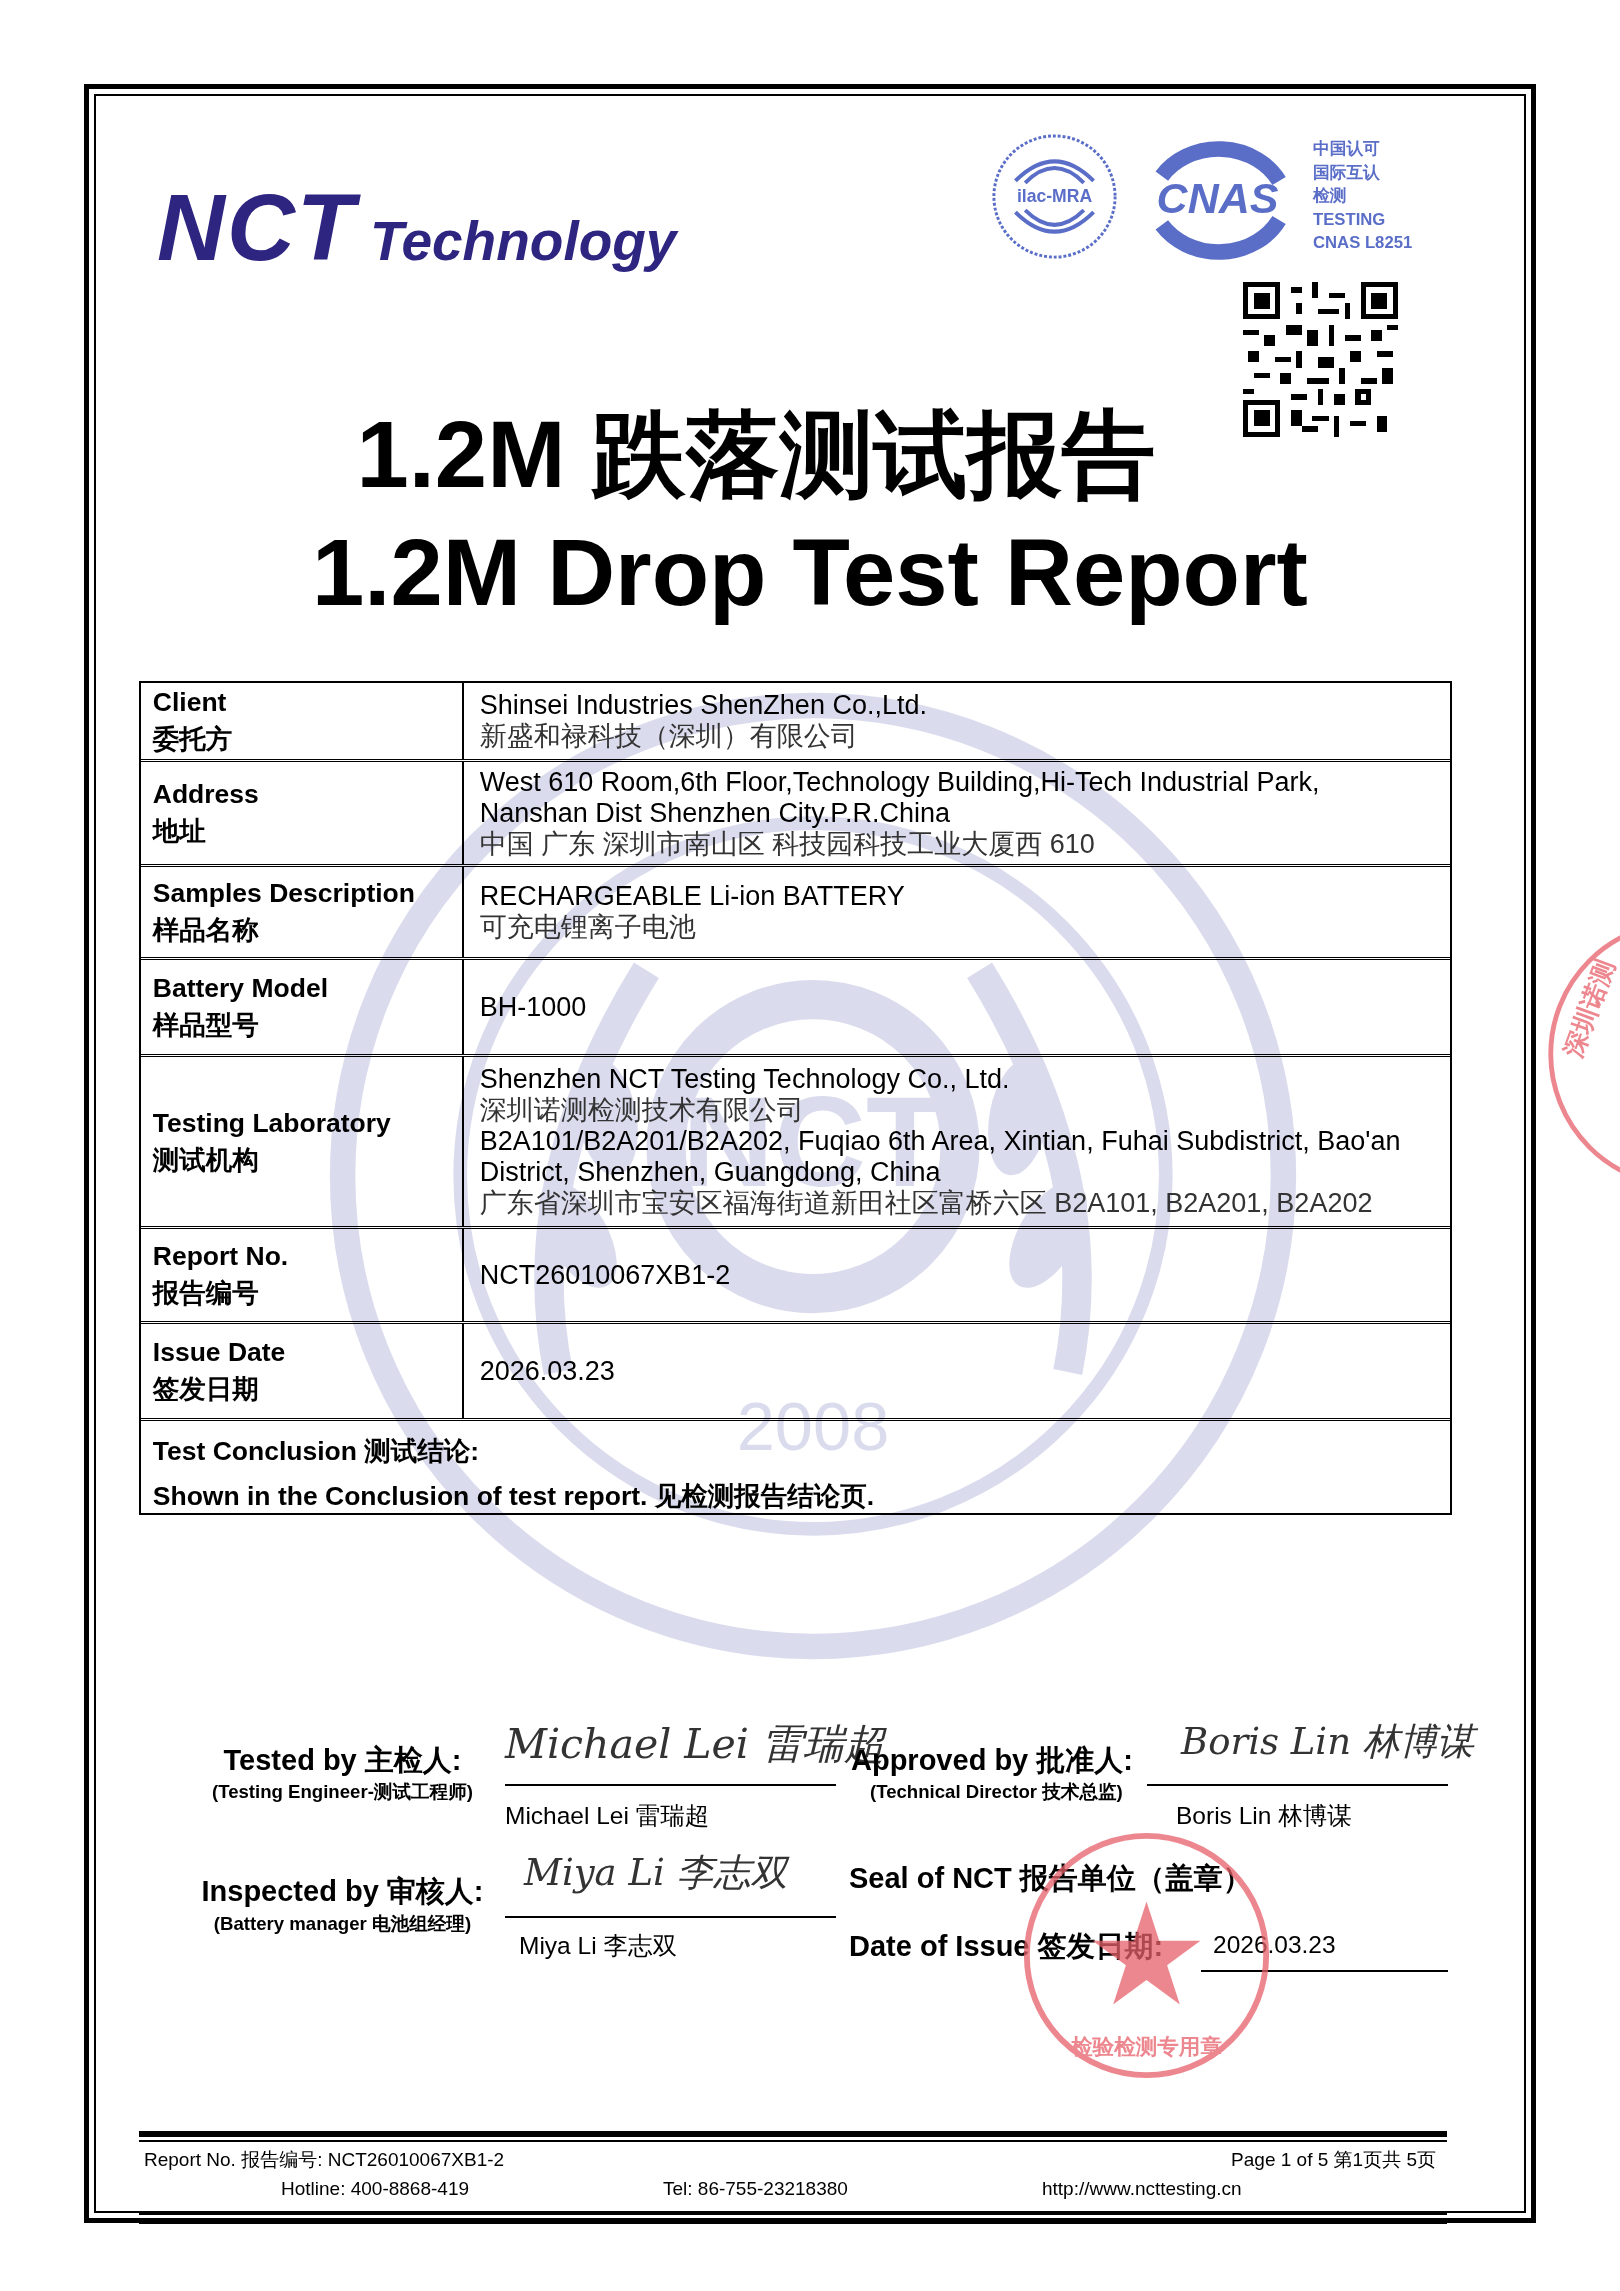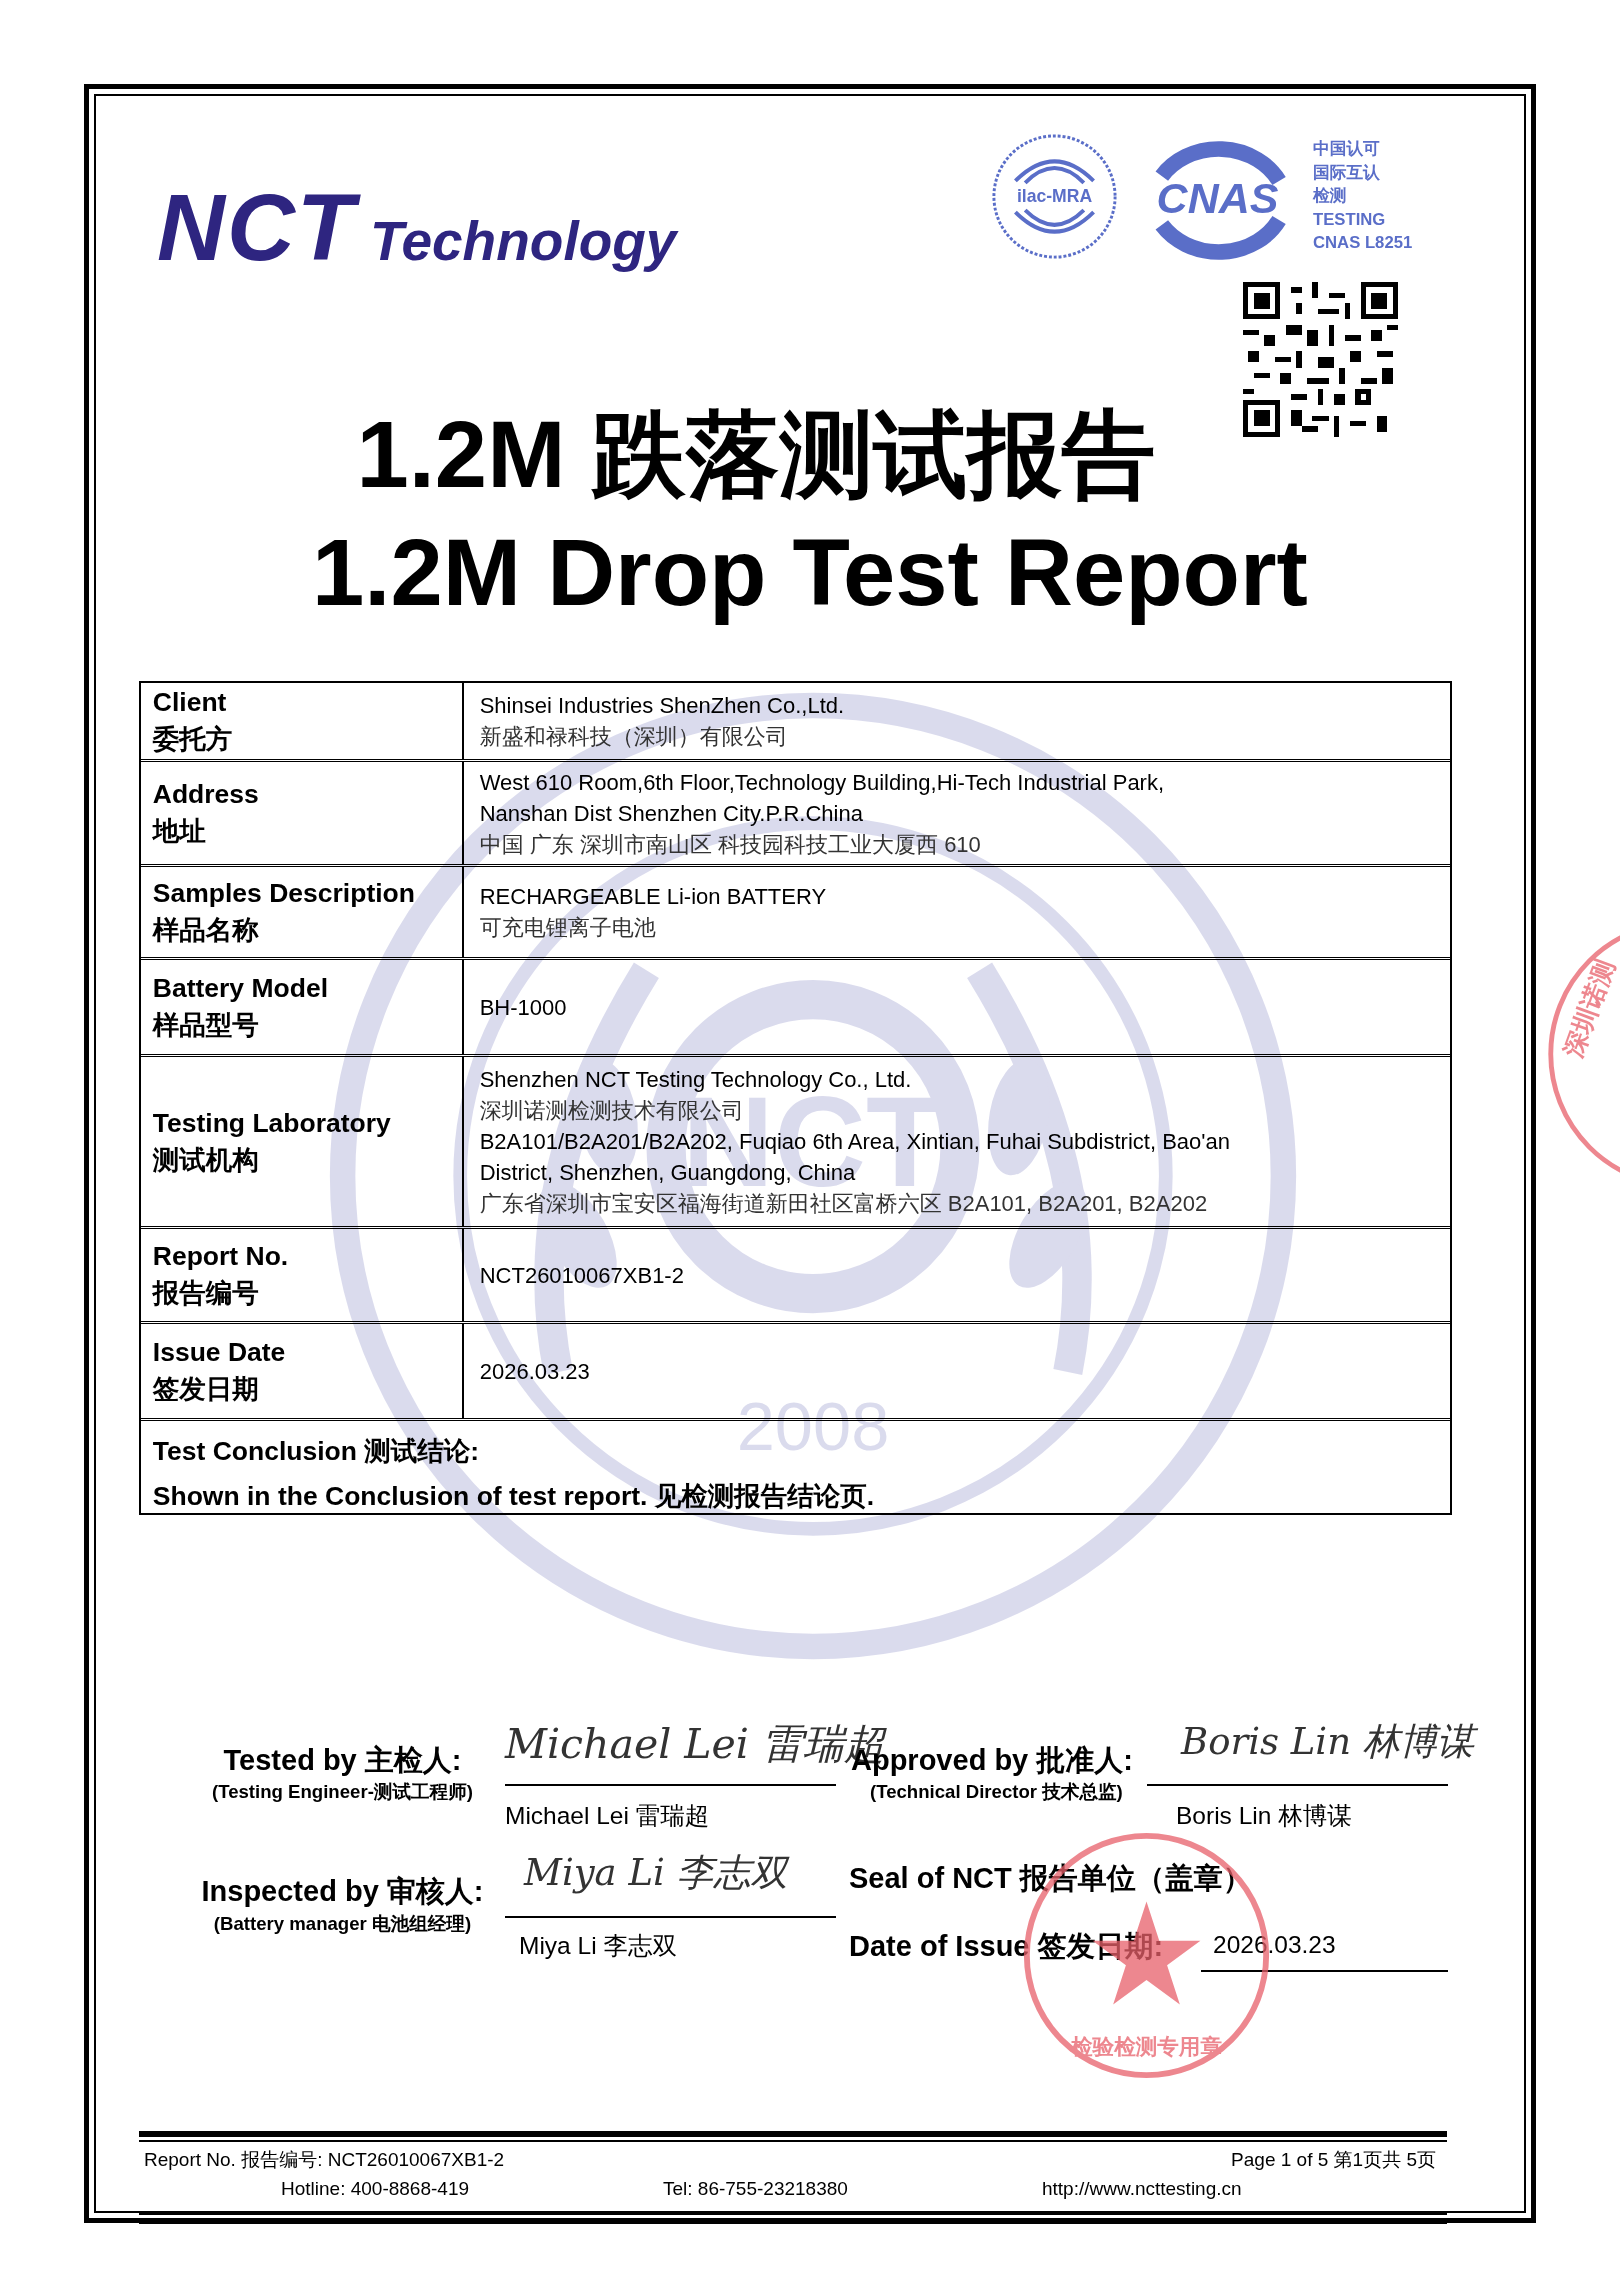--- a/index.html
+++ b/index.html
@@ -14,21 +14,21 @@
   .cnas{left:1142px;top:137px;width:152px;height:127px;}
   .cnas-text{left:1313px;top:137px;color:#5a6ec8;font-weight:bold;font-size:16.7px;line-height:23.5px;}
   .qr{left:1243px;top:282px;width:155px;height:155px;}
   .title-cn{left:0;width:1620px;top:392px;text-align:center;font-size:94px;font-weight:bold;padding-right:108px;box-sizing:border-box;}
   .title-en{left:0;width:1620px;top:519px;text-align:center;font-size:94px;font-weight:bold;}
   .watermark{left:323px;top:686px;width:980px;height:980px;opacity:0.32;}
   .info-table{left:139px;top:670px;width:1309px;border-collapse:separate;border-spacing:0;border:2.9px solid #000;margin-top:11px;}
   .row{display:flex;border-bottom:3.9px double #000;}
   .row:last-child{border-bottom:none;}
   .cell-label{width:323px;border-right:2px solid #000;padding:5.9px 11.8px;box-sizing:border-box;font-weight:bold;font-size:26.5px;line-height:37px;display:flex;flex-direction:column;justify-content:center;}
-  .cell-val{flex:1;padding:5.9px 15.7px;box-sizing:border-box;font-size:22px;line-height:31px;display:flex;flex-direction:column;justify-content:center;}
+  .cell-val{flex:1;padding:5.9px 15.7px;box-sizing:border-box;font-size:27px;line-height:31px;display:flex;flex-direction:column;justify-content:center;}
   .cell-val .cn{color:#333;}
   .conc{padding:7.8px 11.8px;font-weight:bold;font-size:26.5px;line-height:45px;}
   .sig-label{font-weight:bold;font-size:29px;text-align:center;}
   .sig-sub{font-weight:bold;font-size:18.6px;text-align:center;}
   .sig-line{border-top:2px solid #000;}
   .sig-name{font-size:24.5px;}
   .signature{font-family:"DejaVu Serif",serif;font-style:italic;font-size:41px;color:#333;}
   .footer-line-thick{height:5.9px;background:#000;}
   .footer-line-thin{height:2px;background:#000;}
   .foot-text{font-size:19px;}

